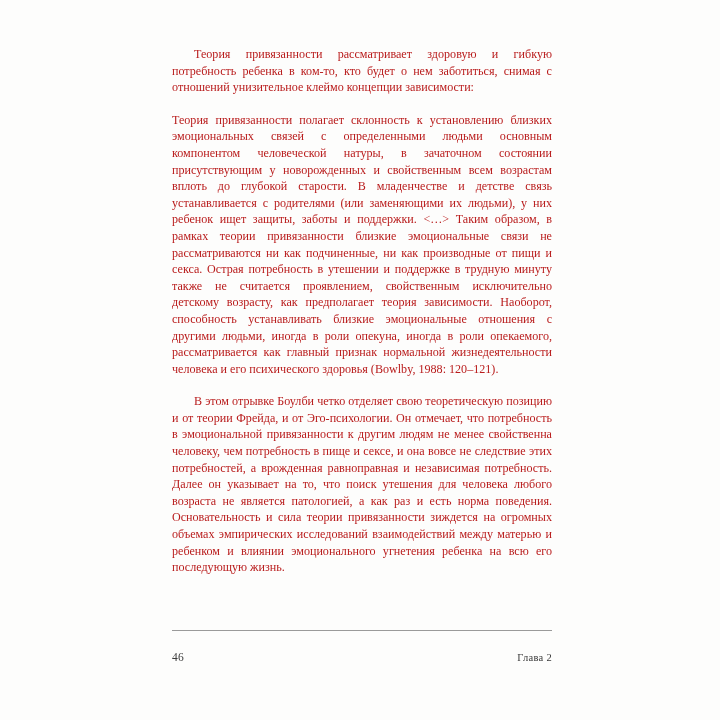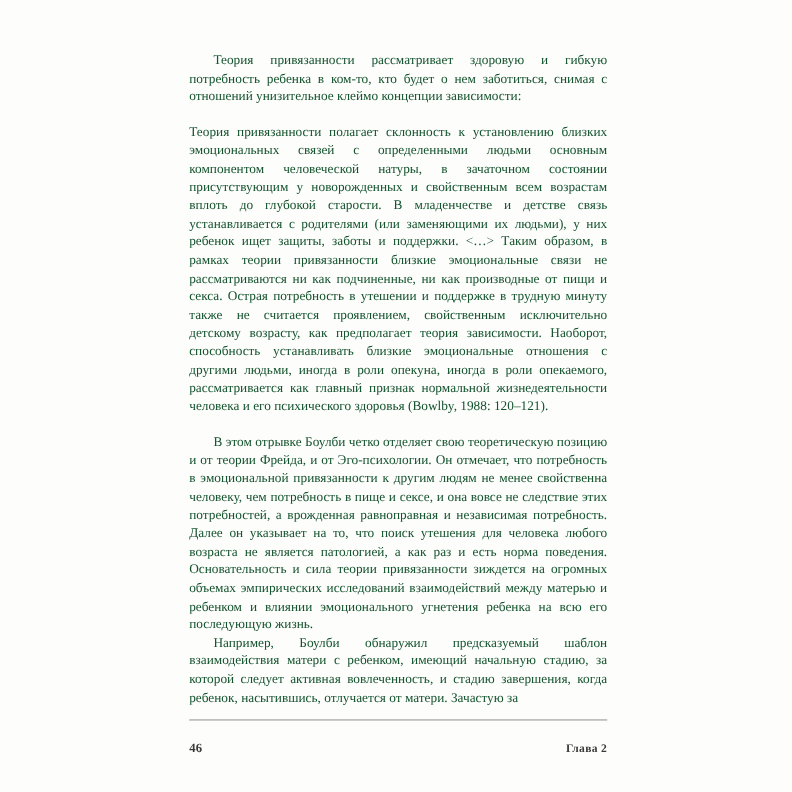--- a/index.html
+++ b/index.html
@@ -26,35 +26,34 @@
     left: 172px;
     top: 46px;
     width: 380px;
   }
   p {
     margin: 0;
     font-size: 12.1px;
     line-height: 16.6px;
     text-align: justify;
     text-justify: inter-word;
-    color: #14532d;
+    color: #b91c1c;
     hyphens: auto;
   }
   p.indent {
     text-indent: 22px;
   }
   .para-gap-big {
     height: 16px;
   }
   .footer {
     position: absolute;
     left: 172px;
-    top: 654px;
+    top: 630px;
     width: 380px;
-    font-weight: bold;
   }
   .footer-rule {
     width: 100%;
     height: 1px;
     background: #9a9a9a;
   }
   .footer-row {
     display: flex;
     justify-content: space-between;
     align-items: baseline;
@@ -75,21 +74,20 @@
 <body>
 
 <div class="page">
 
   <div class="text-column">
     <p class="indent">Теория привязанности рассматривает здоровую и гибкую потребность ребенка в ком-то, кто будет о нем заботиться, снимая с отношений унизительное клеймо концепции зависимости:</p>
     <div class="para-gap-big"></div>
     <p>Теория привязанности полагает склонность к установлению близких эмоциональных связей с определенными людьми основным компонентом человеческой натуры, в зачаточном состоянии присутствующим у новорожденных и свойственным всем возрастам вплоть до глубокой старости. В младенчестве и детстве связь устанавливается с родителями (или заменяющими их людьми), у них ребенок ищет защиты, заботы и поддержки. &lt;…&gt; Таким образом, в рамках теории привязанности близкие эмоциональные связи не рассматриваются ни как подчиненные, ни как производные от пищи и секса. Острая потребность в утешении и поддержке в трудную минуту также не считается проявлением, свойственным исключительно детскому возрасту, как предполагает теория зависимости. Наоборот, способность устанавливать близкие эмоциональные отношения с другими людьми, иногда в роли опекуна, иногда в роли опекаемого, рассматривается как главный признак нормальной жизнедеятельности человека и его психического здоровья (Bowlby, 1988: 120–121).</p>
     <div class="para-gap-big"></div>
     <p class="indent">В этом отрывке Боулби четко отделяет свою теоретическую позицию и от теории Фрейда, и от Эго-психологии. Он отмечает, что потребность в эмоциональной привязанности к другим людям не менее свойственна человеку, чем потребность в пище и сексе, и она вовсе не следствие этих потребностей, а врожденная равноправная и независимая потребность. Далее он указывает на то, что поиск утешения для человека любого возраста не является патологией, а как раз и есть норма поведения. Основательность и сила теории привязанности зиждется на огромных объемах эмпирических исследований взаимодействий между матерью и ребенком и влиянии эмоционального угнетения ребенка на всю его последующую жизнь.</p>
-    <p class="indent">Например, Боулби обнаружил предсказуемый шаблон взаимодействия матери с ребенком, имеющий начальную стадию, за которой следует активная вовлеченность, и стадию завершения, когда ребенок, насытившись, отлучается от матери. Зачастую за</p>
   </div>
 
   <div class="footer">
     <div class="footer-rule"></div>
     <div class="footer-row">
       <span class="footer-page">46</span>
       <span class="footer-chapter">Глава 2</span>
     </div>
   </div>
 

